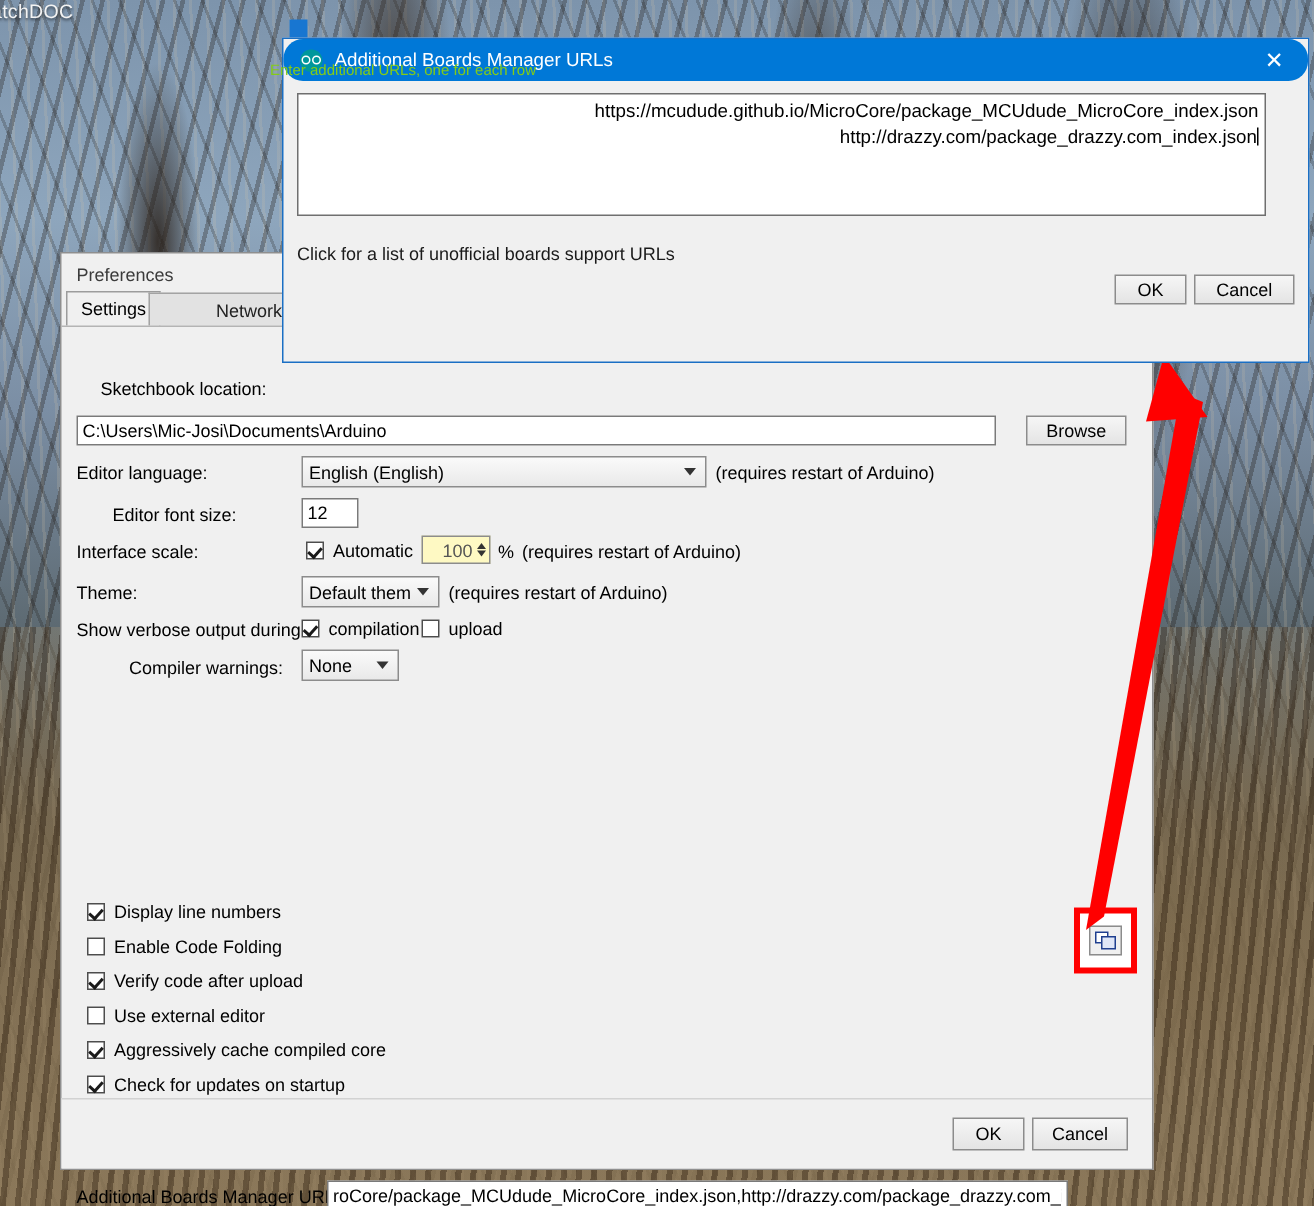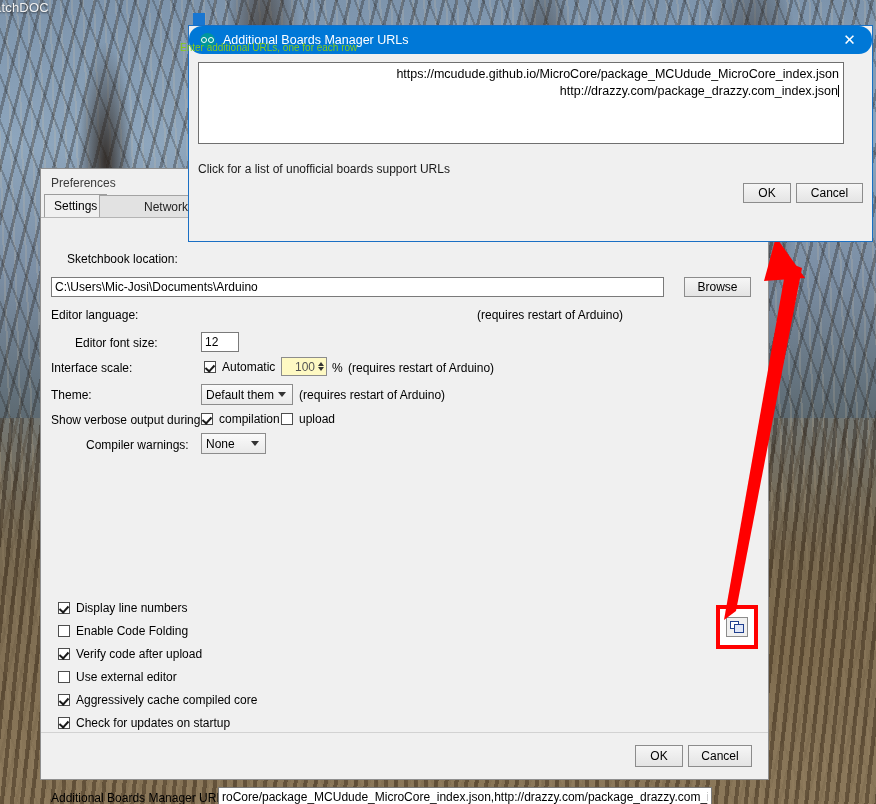--- a/index.html
+++ b/index.html
@@ -170,20 +170,24 @@
 
   <div id="prefs-body">
 
     <div class="row lbl" style="left:26px;top:34px;">Sketchbook location:</div>
     <input class="txtfield row" style="left: 10px; top: 59px; width: 613px; height: 20px;" value="C:\Users\Mic-Josi\Documents\Arduino">
     <div class="btn row" style="left:643px;top:59px;width:67px;height:20px;">
       <span>Browse</span>
     </div>
 
     <div class="row lbl" style="left:10px;top:90px;">Editor language:</div>
+    <div class="combo row" style="left:160px;top:86px;width:270px;height:21px;">
+      <span class="cap">English (English)</span>
+      <span class="caret"></span>
+    </div>
     <div class="row lbl" style="left:436px;top:90px;">(requires restart of Arduino)</div>
 
     <div class="row lbl" style="left:10px;top:118px;margin-left:24px;">Editor font size:</div>
     <input class="txtfield row" style="left: 160px; top: 114px; width: 38px; height: 20px;" value="12">
 
     <div class="row lbl" style="left:10px;top:143px;">Interface scale:</div>
     <div class="row cbrow" style="left:163px;top:142px;">
       <span class="cbox on"></span>
       <span class="lbl">Automatic</span>
     </div>

